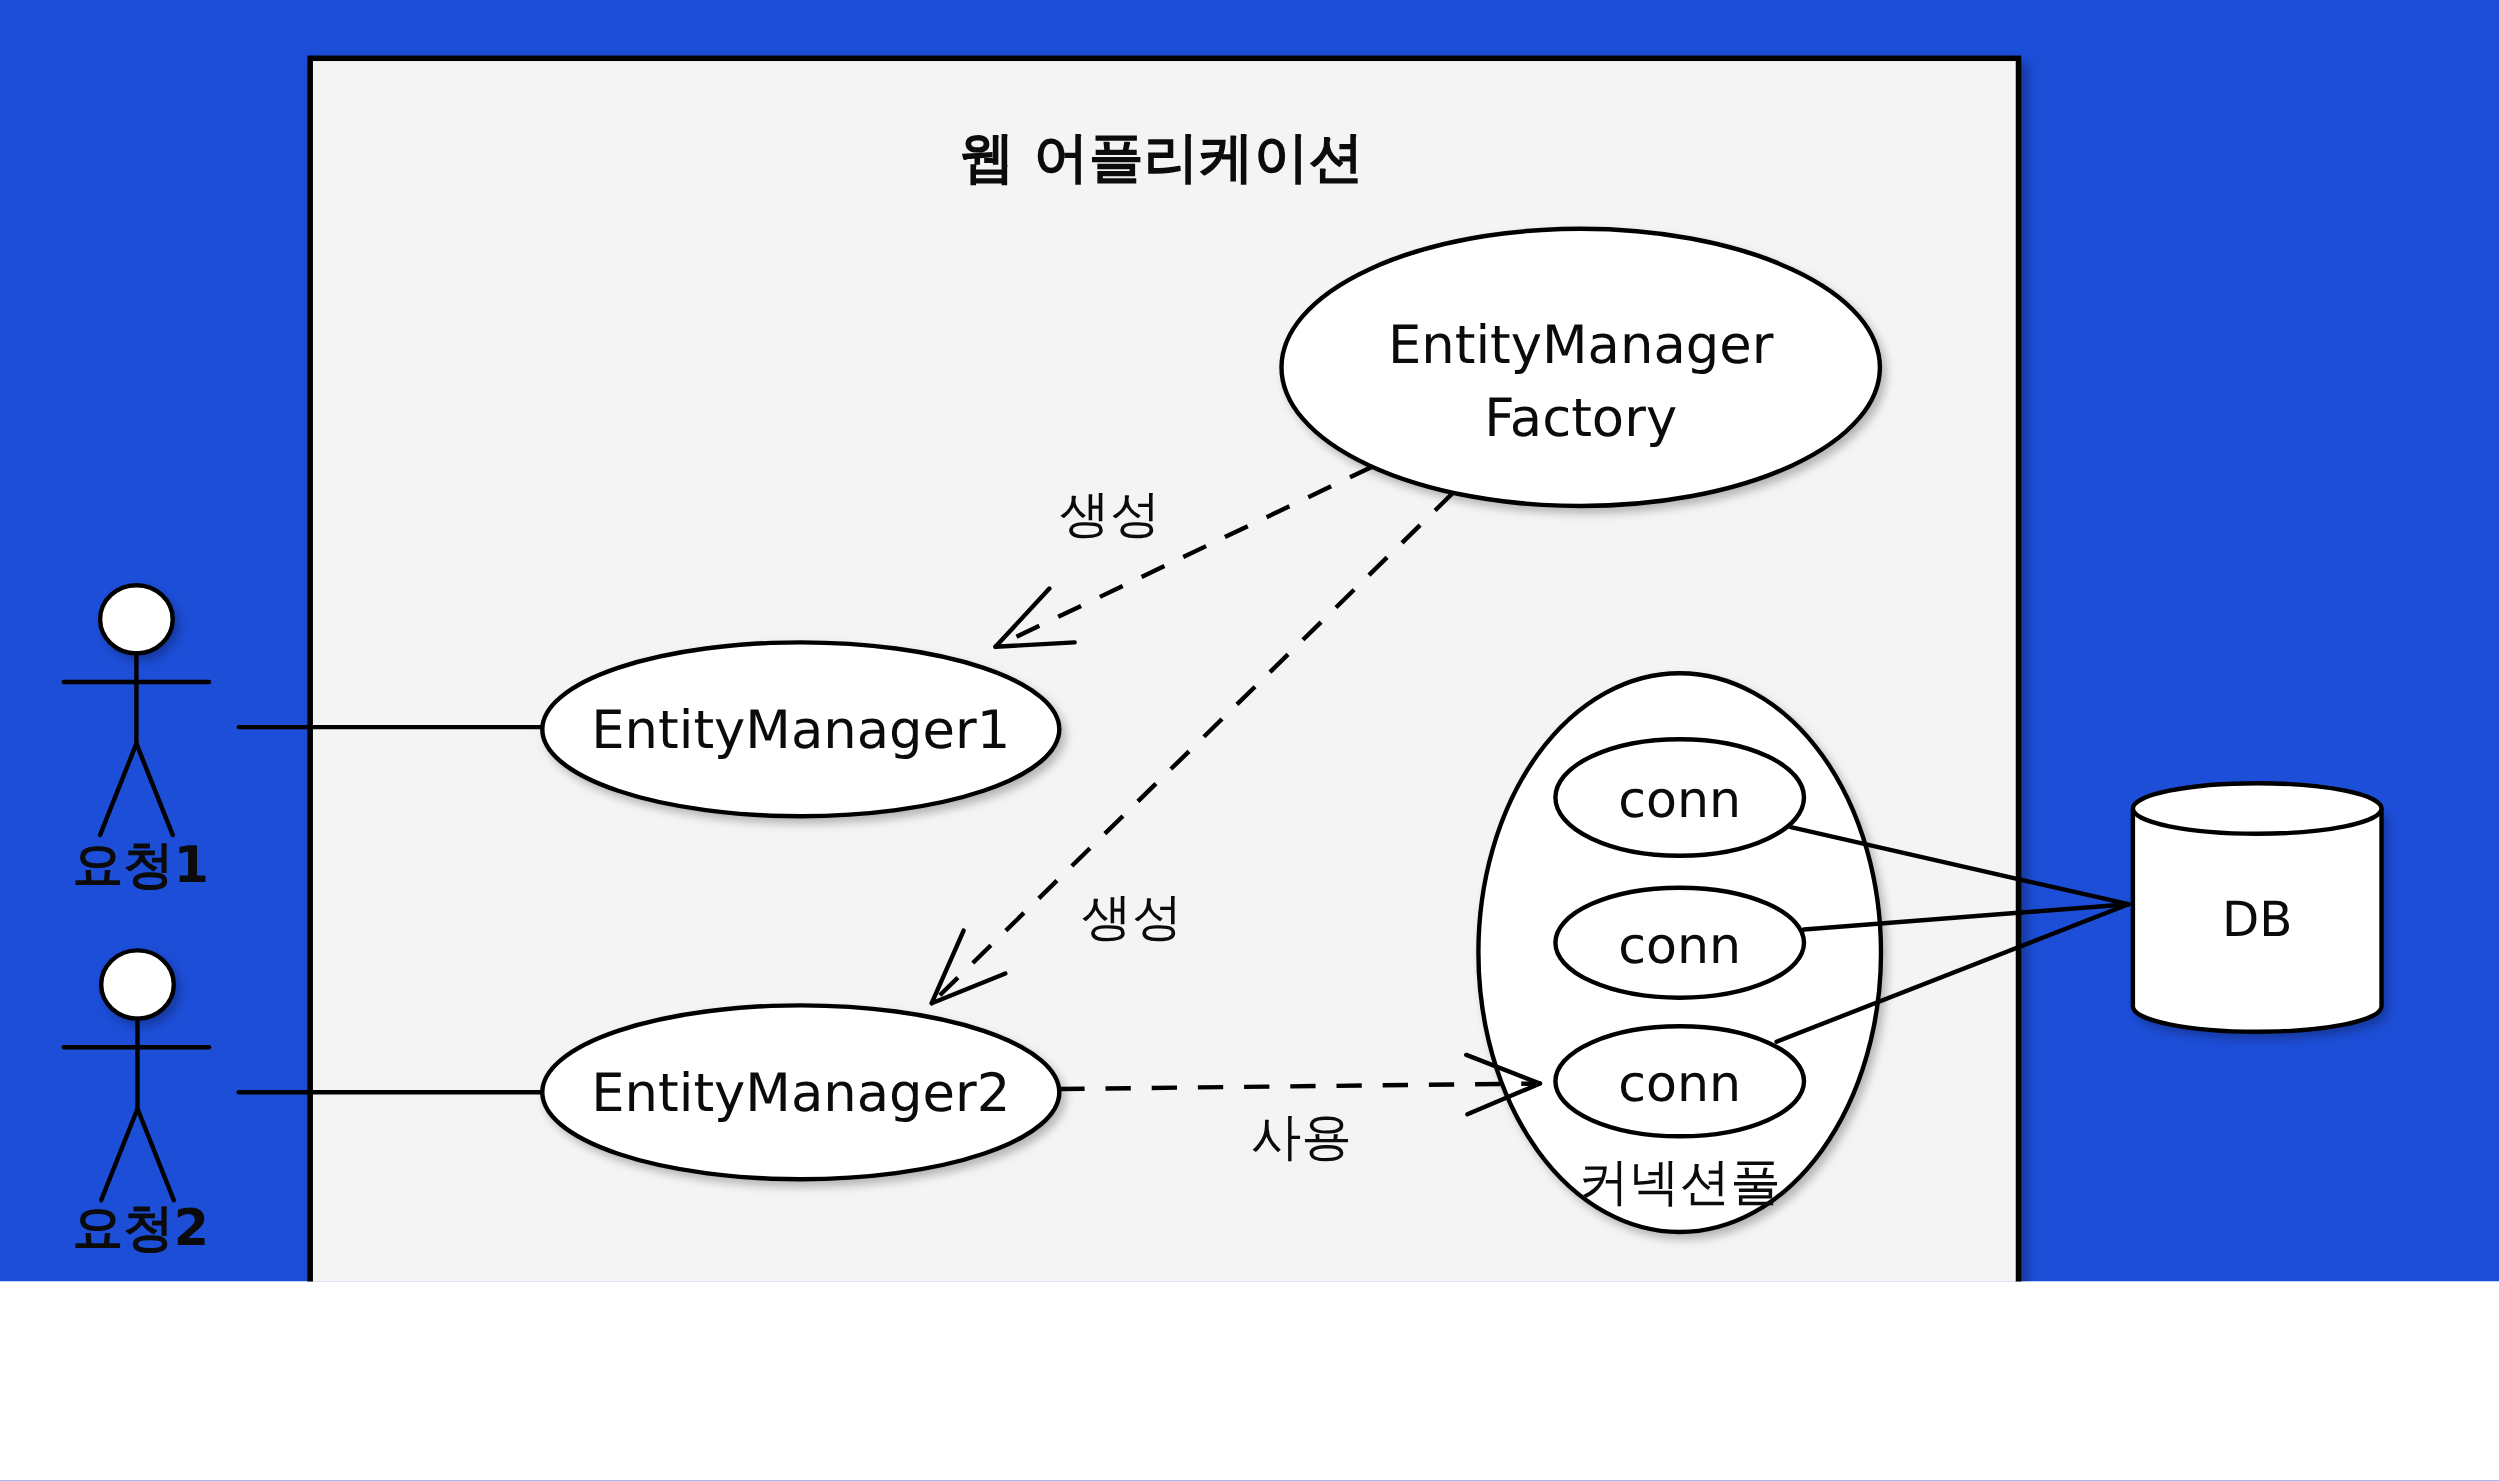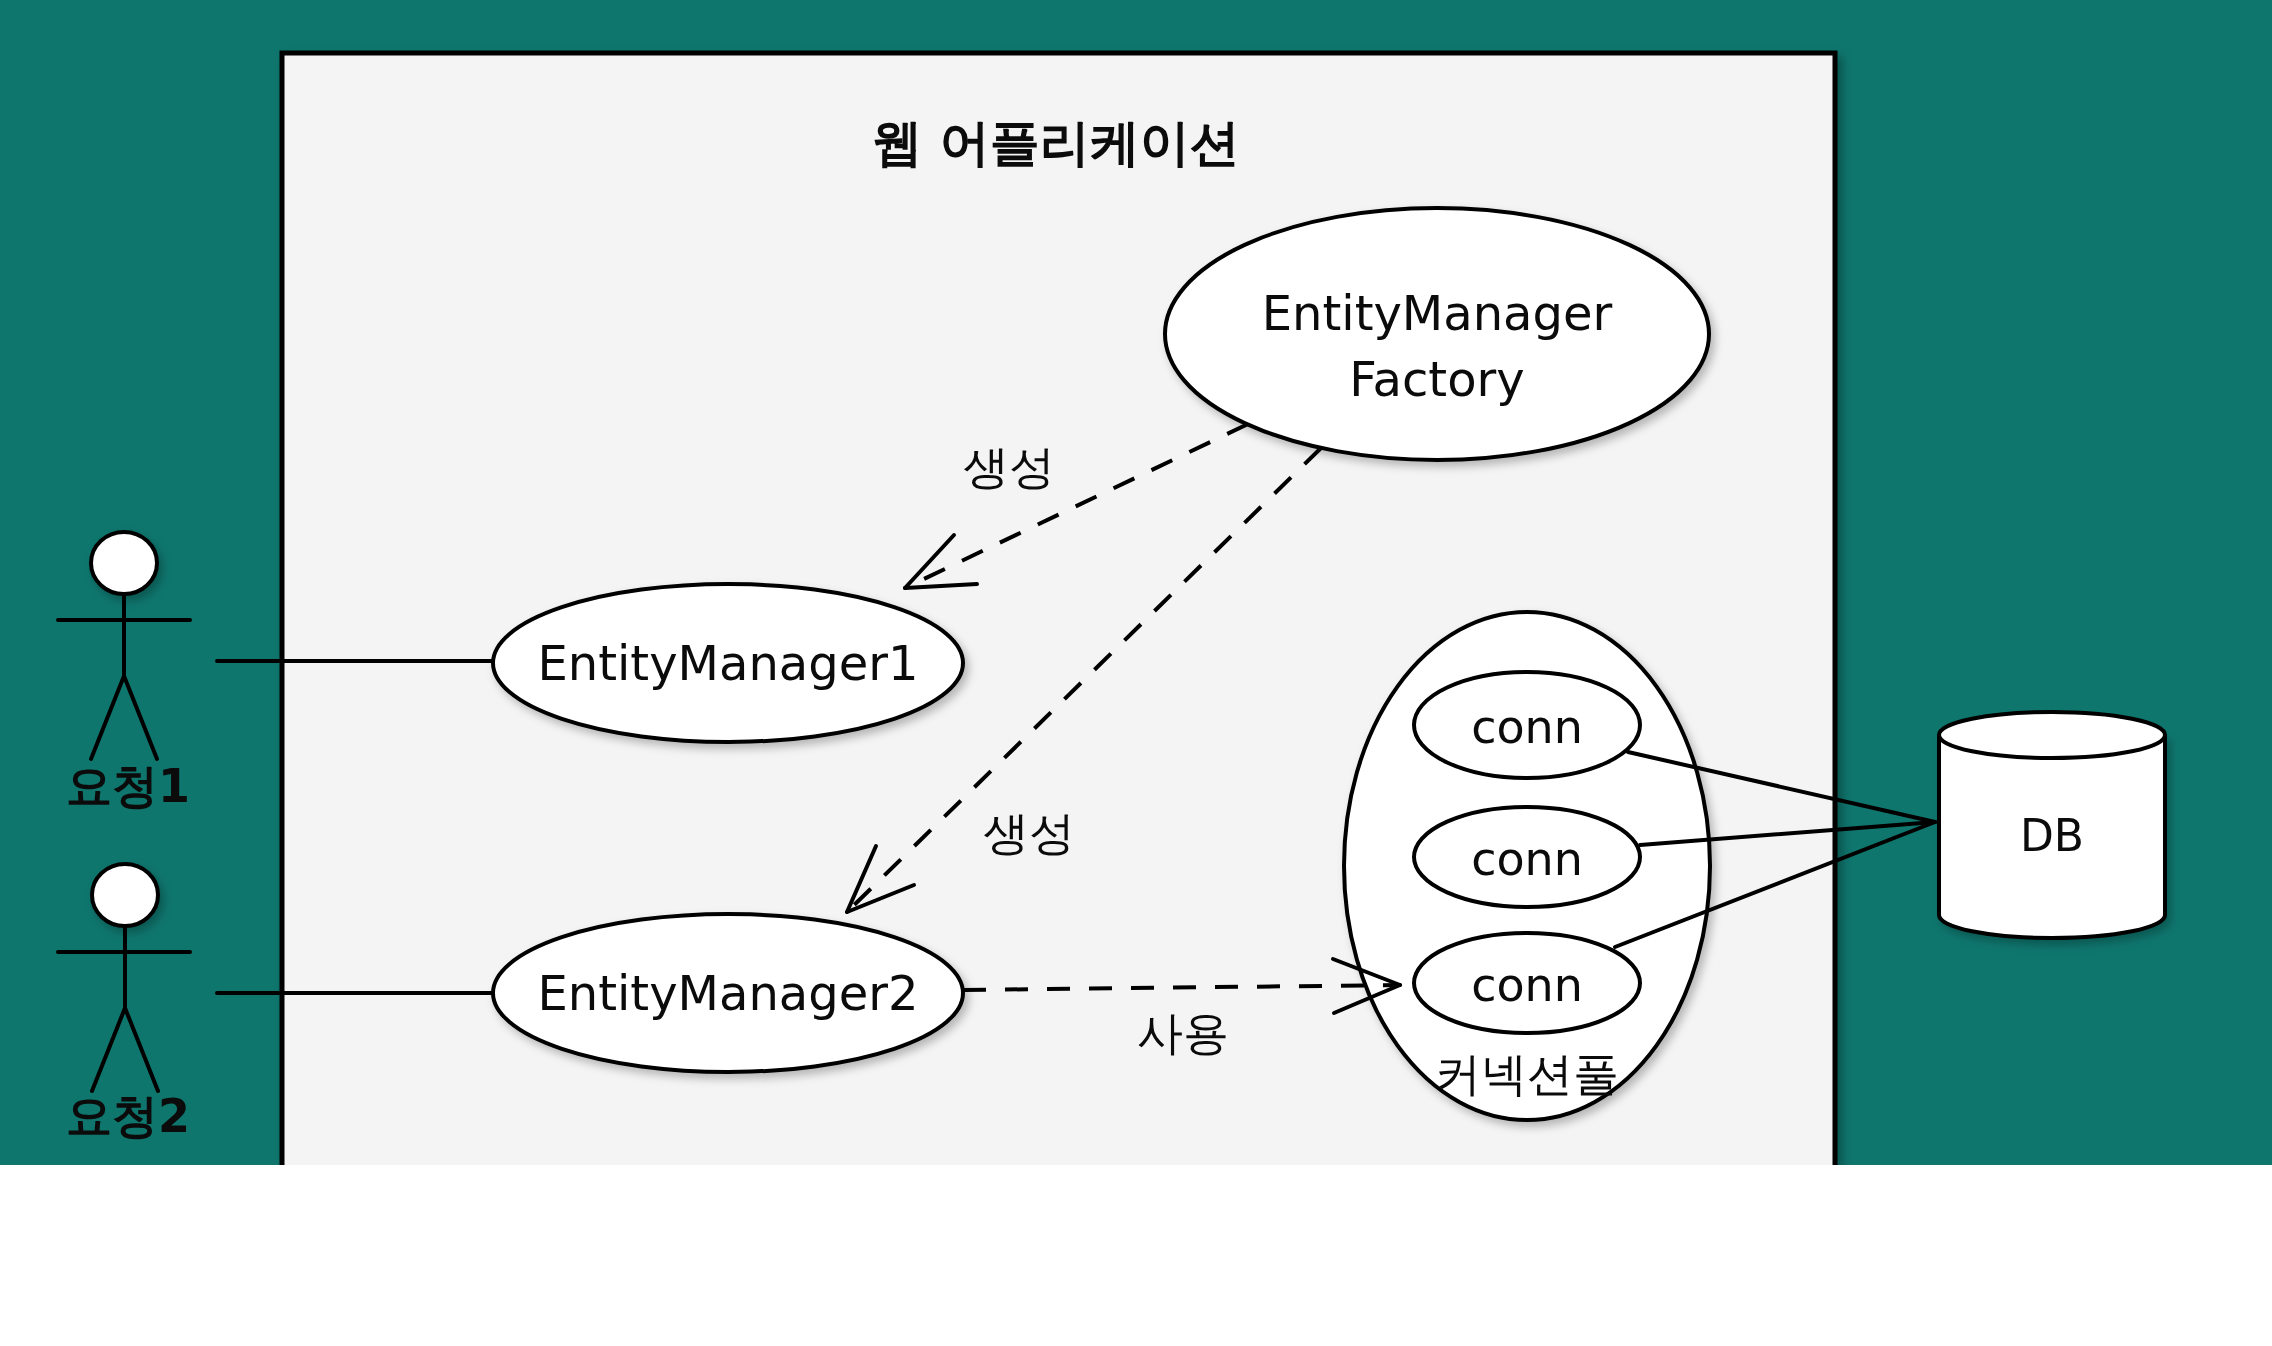--- a/index.html
+++ b/index.html
@@ -4,21 +4,21 @@
 <style>
   html, body {
     margin: 0;
     padding: 0;
     background: #ffffff;
   }
   .canvas {
     position: relative;
     width: 2272px;
     height: 1165px;
-    background: #0f766e;
+    background: #1d4ed8;
     font-family: "DejaVu Sans", "Liberation Sans", sans-serif;
   }
   svg { display: block; width: 2272px; height: 1346px; }
 
   
   .box {
     fill: #f4f4f5;
     stroke: #000000;
     stroke-width: 5;
     filter: drop-shadow(5px 6px 5px rgba(0,0,0,0.30));

